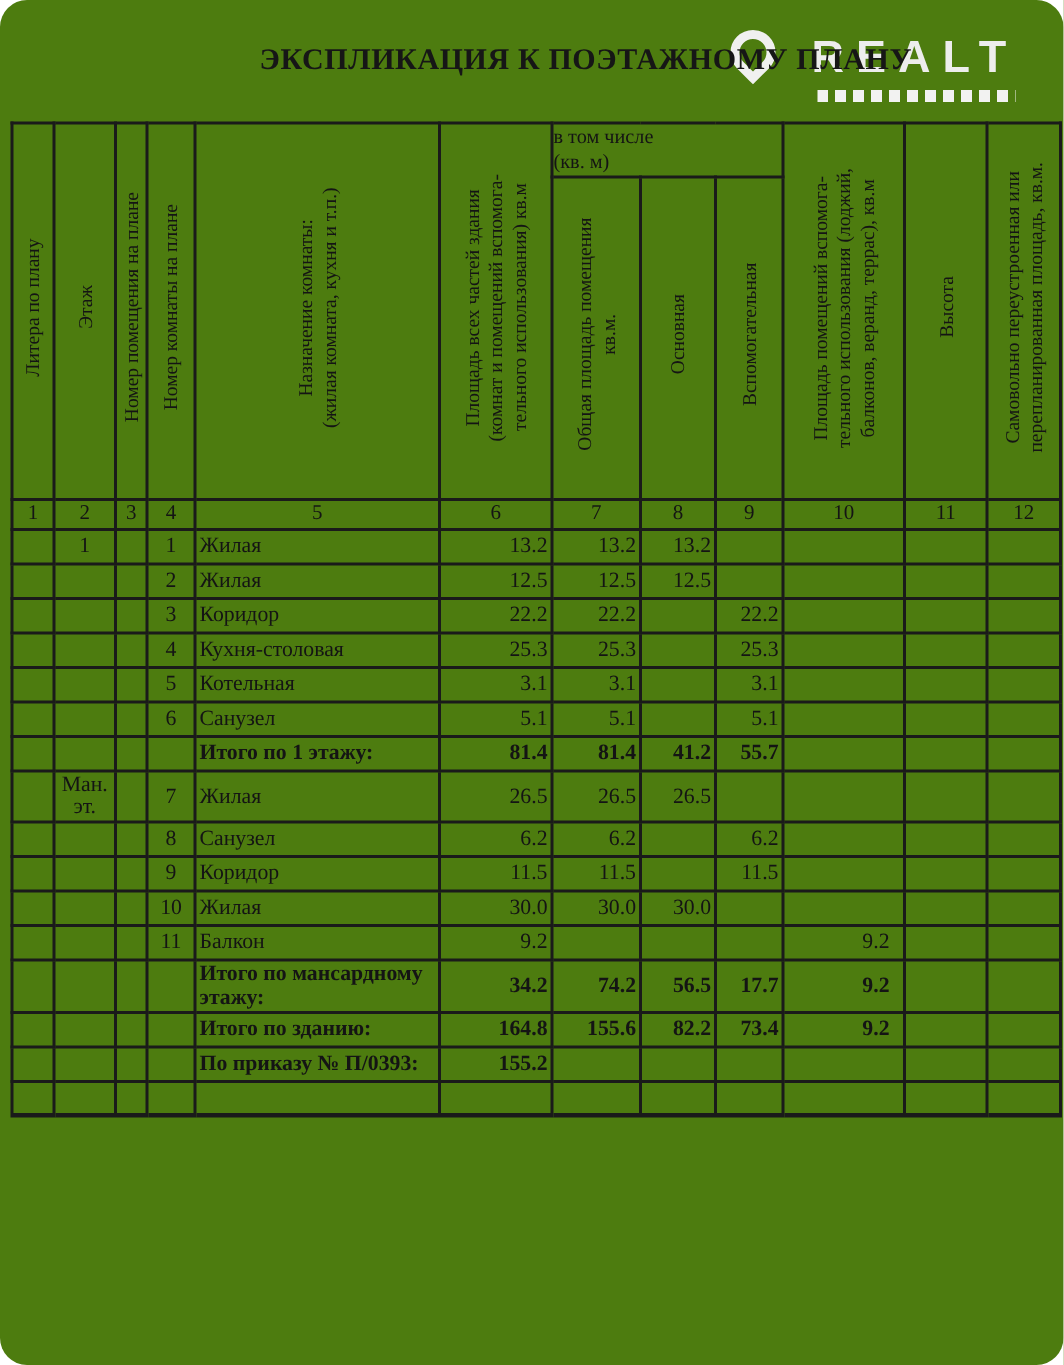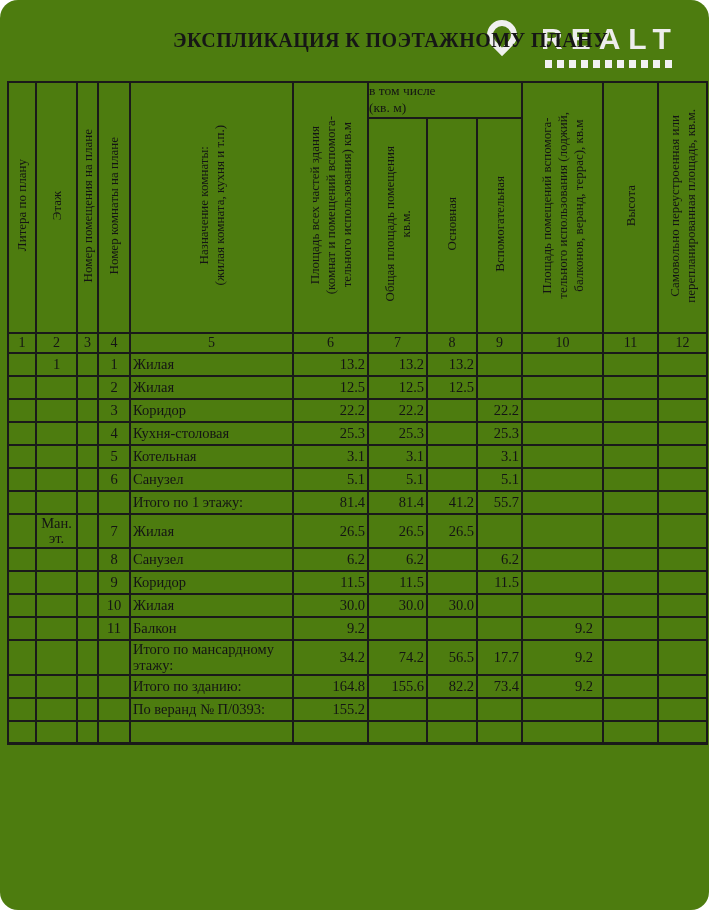--- a/index.html
+++ b/index.html
@@ -67,21 +67,21 @@
     line-height: 1.22;
     text-align: center;
   }
   tr.num-row td { height: 20px; text-align: center; font-size: 14px; }
   tbody.data td { height: 23px; padding: 1px 2px; }
   td.mid-cell { text-align: center; }
   td.floor-cell { text-align: center; white-space: pre-line; line-height: 1.05; }
   td.name-cell { text-align: left; padding-left: 4px; line-height: 1.05; margin-left: 20px; }
   td.num-cell { text-align: right; padding-right: 3px; }
   td.num-cell.c10 { padding-right: 9px; }
-  tr.bold td { font-weight: normal; }
+  tr.bold td { font-weight: bold; }
   tbody.data tr:last-child td { border-bottom-width: 3px; }
 </style>
 </head>
 <body>
 
 <div class="page">
 
   <div class="watermark">
     <span class="wm-pin"></span>
     <span class="wm-text">REALT</span>
@@ -342,21 +342,21 @@
           <td class="num-cell c9">73.4</td>
           <td class="num-cell c10">9.2</td>
           <td class="num-cell c11"></td>
           <td class="num-cell c12"></td>
         </tr>
         <tr class="bold">
           <td class="mid-cell"></td>
           <td class="floor-cell"></td>
           <td class="mid-cell"></td>
           <td class="mid-cell"></td>
-          <td class="name-cell">По веранд № П/0393:</td>
+          <td class="name-cell">По приказу № П/0393:</td>
           <td class="num-cell c6">155.2</td>
           <td class="num-cell c7"></td>
           <td class="num-cell c8"></td>
           <td class="num-cell c9"></td>
           <td class="num-cell c10"></td>
           <td class="num-cell c11"></td>
           <td class="num-cell c12"></td>
         </tr>
         <tr>
           <td class="mid-cell"></td>

